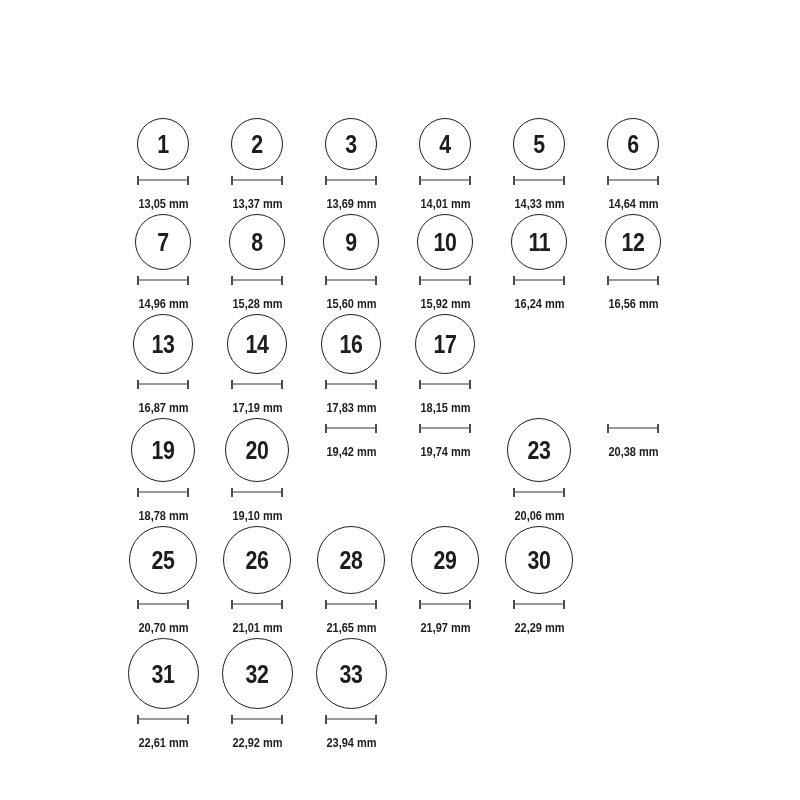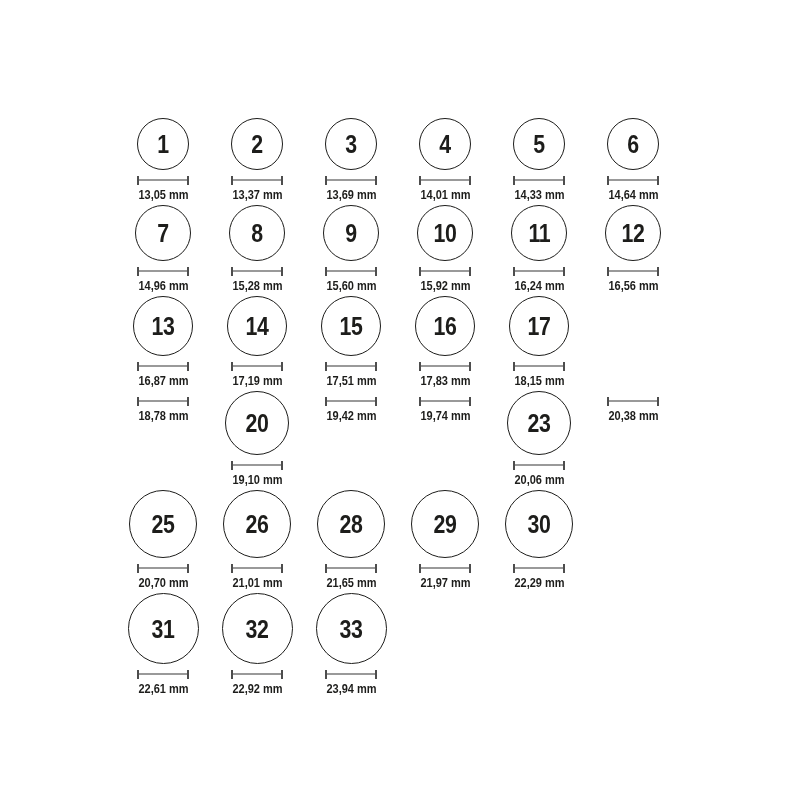--- a/index.html
+++ b/index.html
@@ -63,21 +63,21 @@
   .dim::after {
     content: "";
     position: absolute;
     left: 0;
     right: 0;
     top: 3px;
     height: 2px;
     background: #999999;
   }
   .mm {
-    margin-top: 1px;
+    margin-top: 10px;
     height: 16px;
     line-height: 16px;
     text-align: center;
   }
   .mm span {
     font-weight: 700;
     font-size: 12.5px;
     color: #1d1d1b;
     display: inline-block;
     transform: scaleX(0.88);
@@ -189,43 +189,39 @@
     </div>
     <div class="cell">
       <div class="circle">
           <span class="num">14</span>
         </div>
       <div class="dim"></div>
       <div class="mm"><span>17,19 mm</span></div>
     </div>
     <div class="cell">
       <div class="circle">
-          <span class="num">15</span>
-        </div>
-      <div class="dim"></div>
-      <div class="mm"><span>17,51 mm</span></div>
-    </div>
-    <div class="cell">
-      <div class="circle">
           <span class="num">16</span>
         </div>
       <div class="dim"></div>
       <div class="mm"><span>17,83 mm</span></div>
     </div>
     <div class="cell">
       <div class="circle">
           <span class="num">17</span>
         </div>
       <div class="dim"></div>
       <div class="mm"><span>18,15 mm</span></div>
     </div>
   </div>
 
   <div class="row r4">
     <div class="cell">
+      <div class="circle">
+          <span class="num">19</span>
+        </div>
       <div class="dim"></div>
       <div class="mm"><span>18,78 mm</span></div>
     </div>
     <div class="cell">
       <div class="circle">
           <span class="num">20</span>
         </div>
       <div class="dim"></div>
       <div class="mm"><span>19,10 mm</span></div>
     </div>

